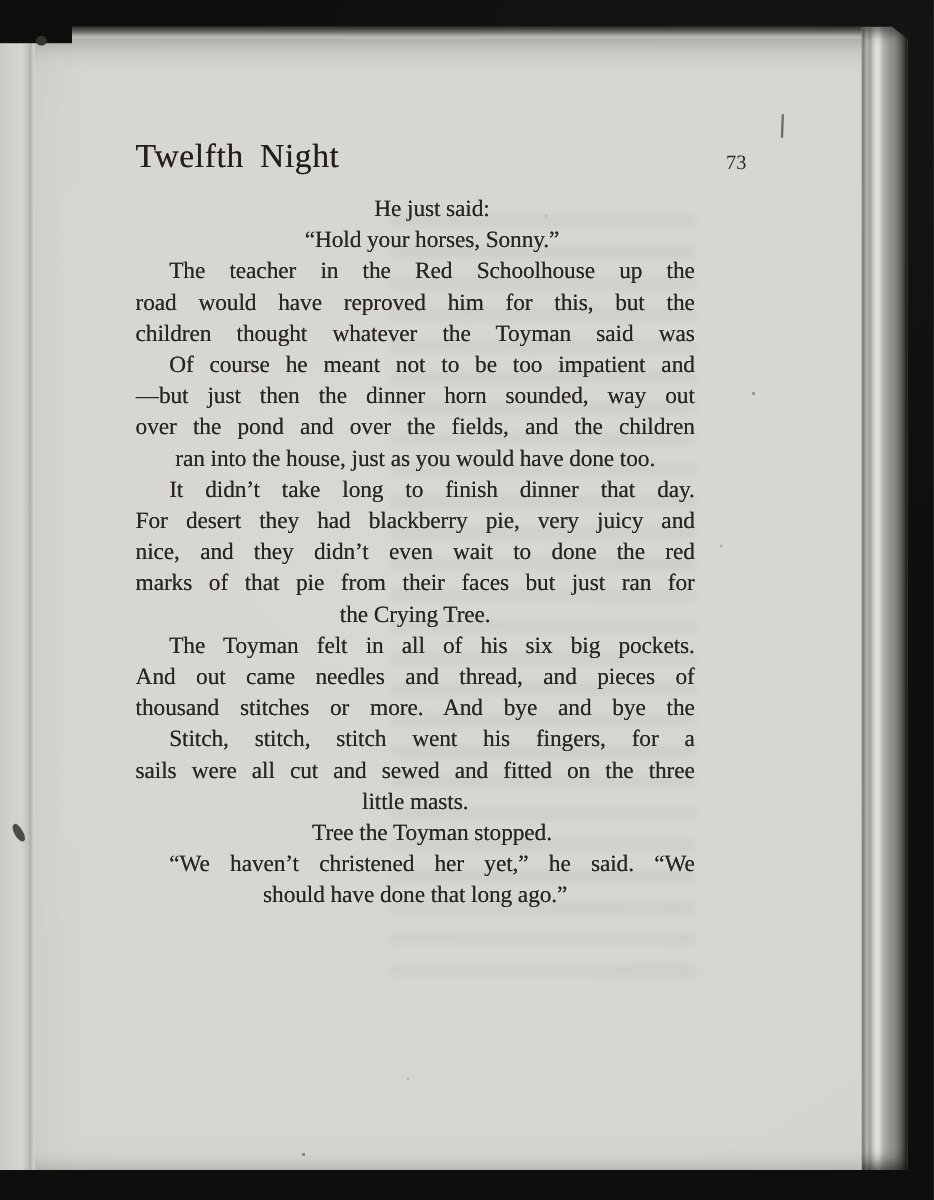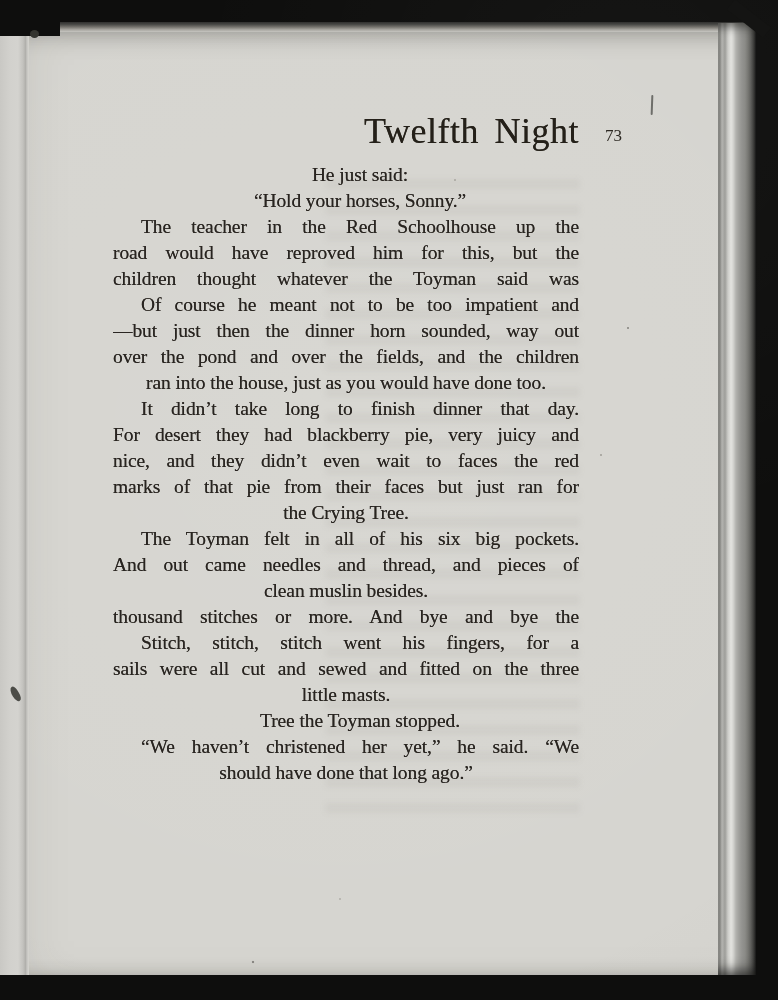--- a/index.html
+++ b/index.html
@@ -101,22 +101,22 @@
     border-radius: 60% 40% 50% 50%;
     box-shadow: 0 -8px 2px -5px rgba(76,76,71,0.5);
   }
   
   .header {
     position: absolute; left: 113px; top: 82px;
     width: 466px; height: 40px;
   }
   .title {
     display: block;
-    text-align: right;
-    font-size: 36px;
+    text-align: left;
+    font-size: 28px;
     line-height: 36px;
     letter-spacing: 0.5px;
     word-spacing: 6px;
     color: #242019;
     text-shadow: 0 0 0.4px rgba(36,32,25,0.8);
   }
   .pagenum {
     position: absolute; left: 492px; top: 13px;
     font-size: 17px;
     color: #2c2822;
@@ -173,28 +173,27 @@
         </div>
         <div class="para">
           <div class="line first just">Of course he meant not to be too impatient and</div>
           <div class="line just">—but just then the dinner horn sounded, way out</div>
           <div class="line just">over the pond and over the fields, and the children</div>
           <div class="line">ran into the house, just as you would have done too.</div>
         </div>
         <div class="para">
           <div class="line first just">It didn’t take long to finish dinner that day.</div>
           <div class="line just">For desert they had blackberry pie, very juicy and</div>
-          <div class="line just">nice, and they didn’t even wait to faces the red</div>
+          <div class="line just">nice, and they didn’t even wait to done the red</div>
           <div class="line just">marks of that pie from their faces but just ran for</div>
           <div class="line">the Crying Tree.</div>
         </div>
         <div class="para">
           <div class="line first just">The Toyman felt in all of his six big pockets.</div>
           <div class="line just">And out came needles and thread, and pieces of</div>
-          <div class="line">clean muslin besides.</div>
         </div>
         <div class="para">
           <div class="line just">thousand stitches or more.  And bye and bye the</div>
           <div class="line first just">Stitch, stitch, stitch went his fingers, for a</div>
           <div class="line just">sails were all cut and sewed and fitted on the three</div>
           <div class="line">little masts.</div>
         </div>
         <div class="para">
           <div class="line first">Tree the Toyman stopped.</div>
         </div>

